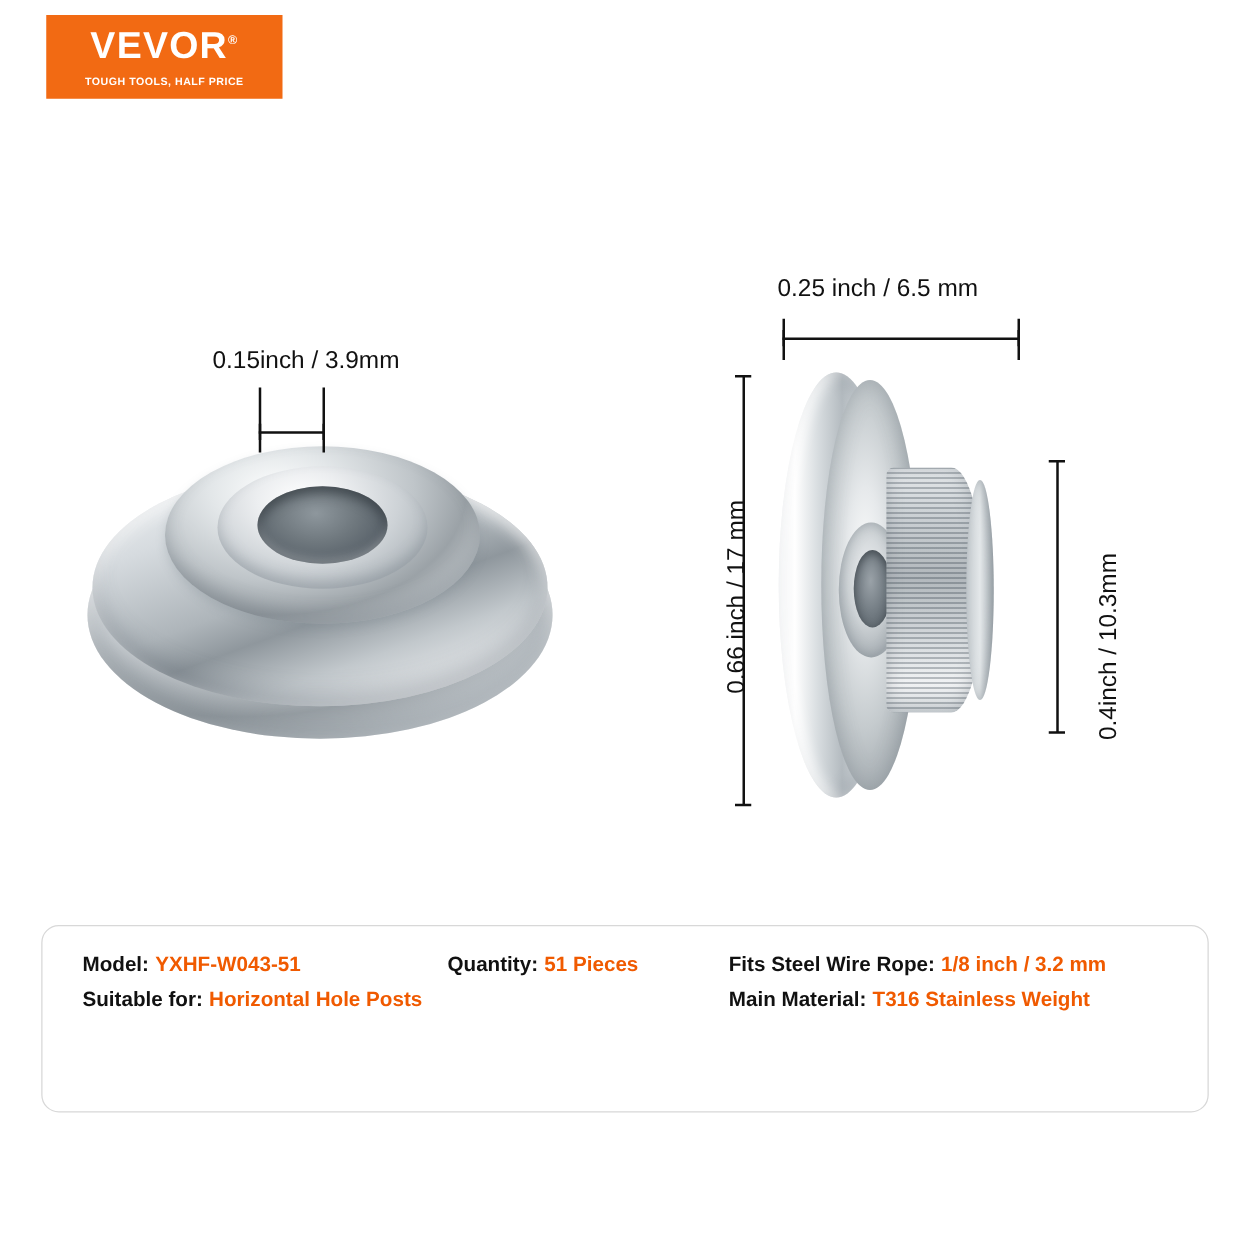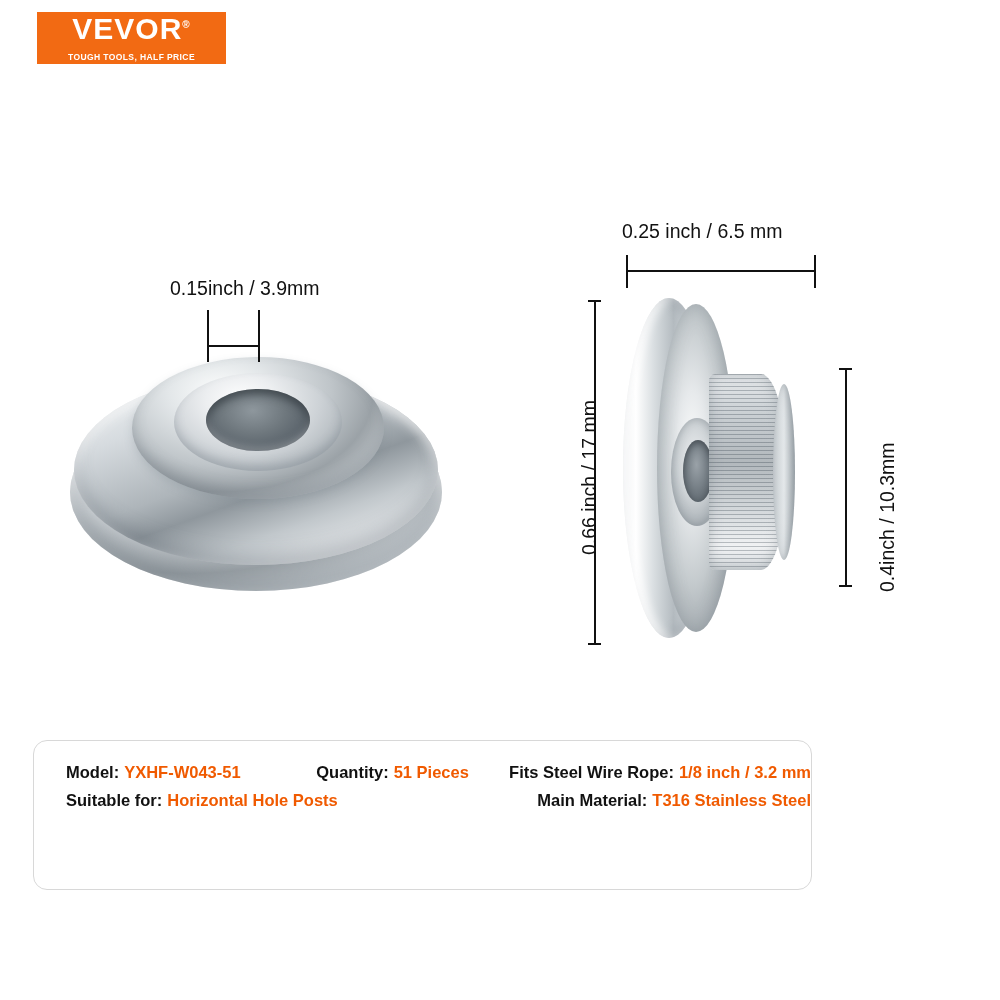--- a/index.html
+++ b/index.html
@@ -14,21 +14,21 @@
     position: relative;
     overflow: hidden;
   }
 
   
   .logo-box {
     position: absolute;
     left: 37px;
     top: 12px;
     width: 189px;
-    height: 52px;
+    height: 67px;
     background: #f26a13;
     color: #ffffff;
     display: flex;
     flex-direction: column;
     align-items: center;
     justify-content: center;
   }
   .logo-word {
     font-size: 30px;
     font-weight: bold;
@@ -211,21 +211,21 @@
   .ext-line {
     position: absolute;
     background: #111111;
   }
 
   
   .spec-card {
     position: absolute;
     left: 33px;
     top: 740px;
-    width: 779px;
+    width: 934px;
     height: 150px;
     border: 1.5px solid #d8d8d8;
     border-radius: 14px;
     background: #ffffff;
     box-sizing: border-box;
     padding: 22px 0 0 0;
   }
   .spec-row {
     display: flex;
     align-items: baseline;
@@ -312,19 +312,19 @@
     <span class="spec-item">
       <span class="spec-key">Fits Steel Wire Rope:</span><span class="spec-val">1/8 inch / 3.2 mm</span>
     </span>
   </div>
 
   <div class="spec-row">
     <span class="spec-item" style="width:517px;">
       <span class="spec-key">Suitable for:</span><span class="spec-val">Horizontal Hole Posts</span>
     </span>
     <span class="spec-item">
-      <span class="spec-key">Main Material:</span><span class="spec-val">T316 Stainless Steel</span>
+      <span class="spec-key">Main Material:</span><span class="spec-val">T316 Stainless Weight</span>
     </span>
   </div>
 
 
 
 </div>
 
 </body></html>

